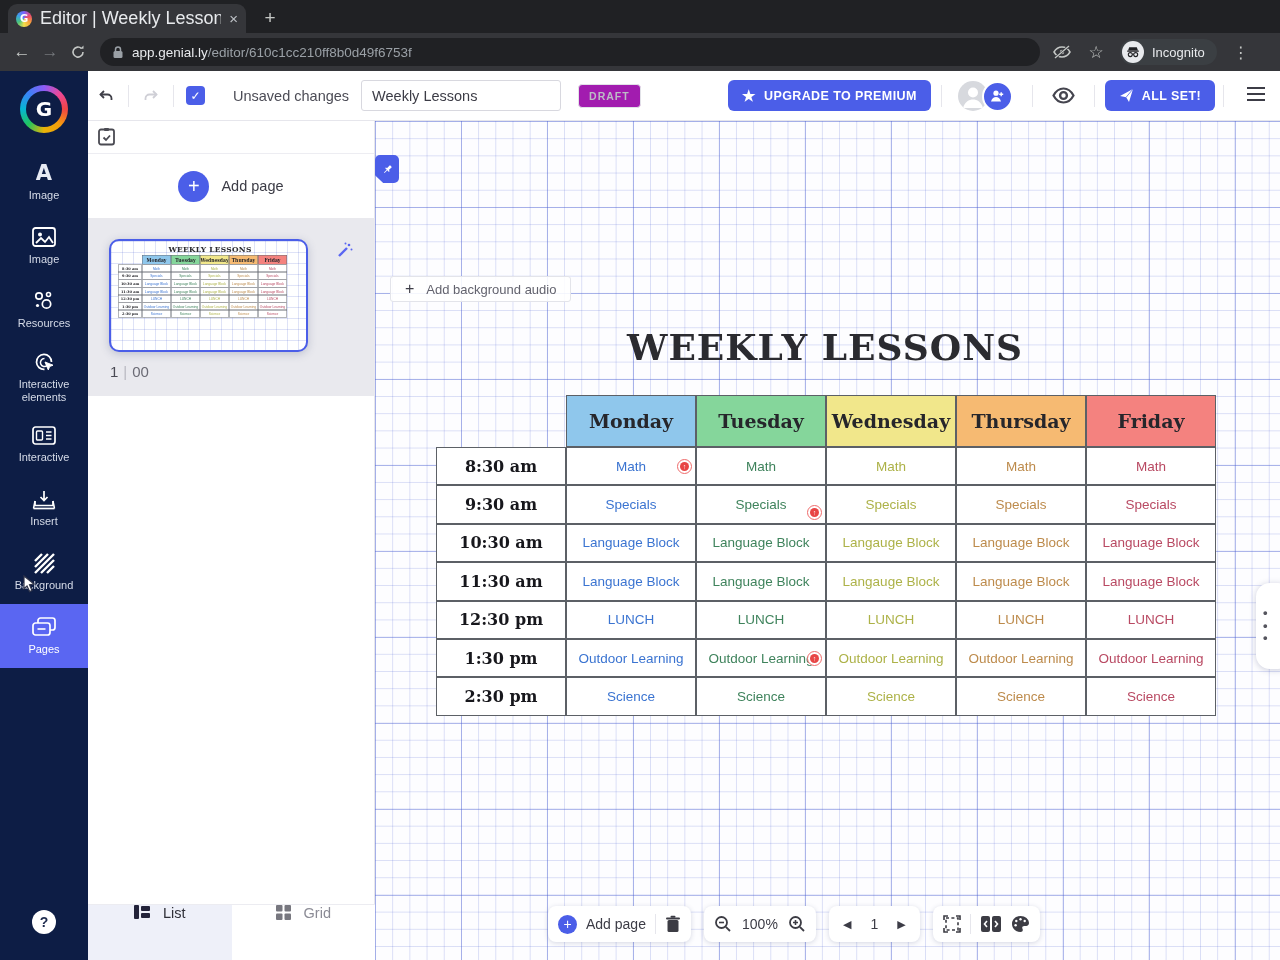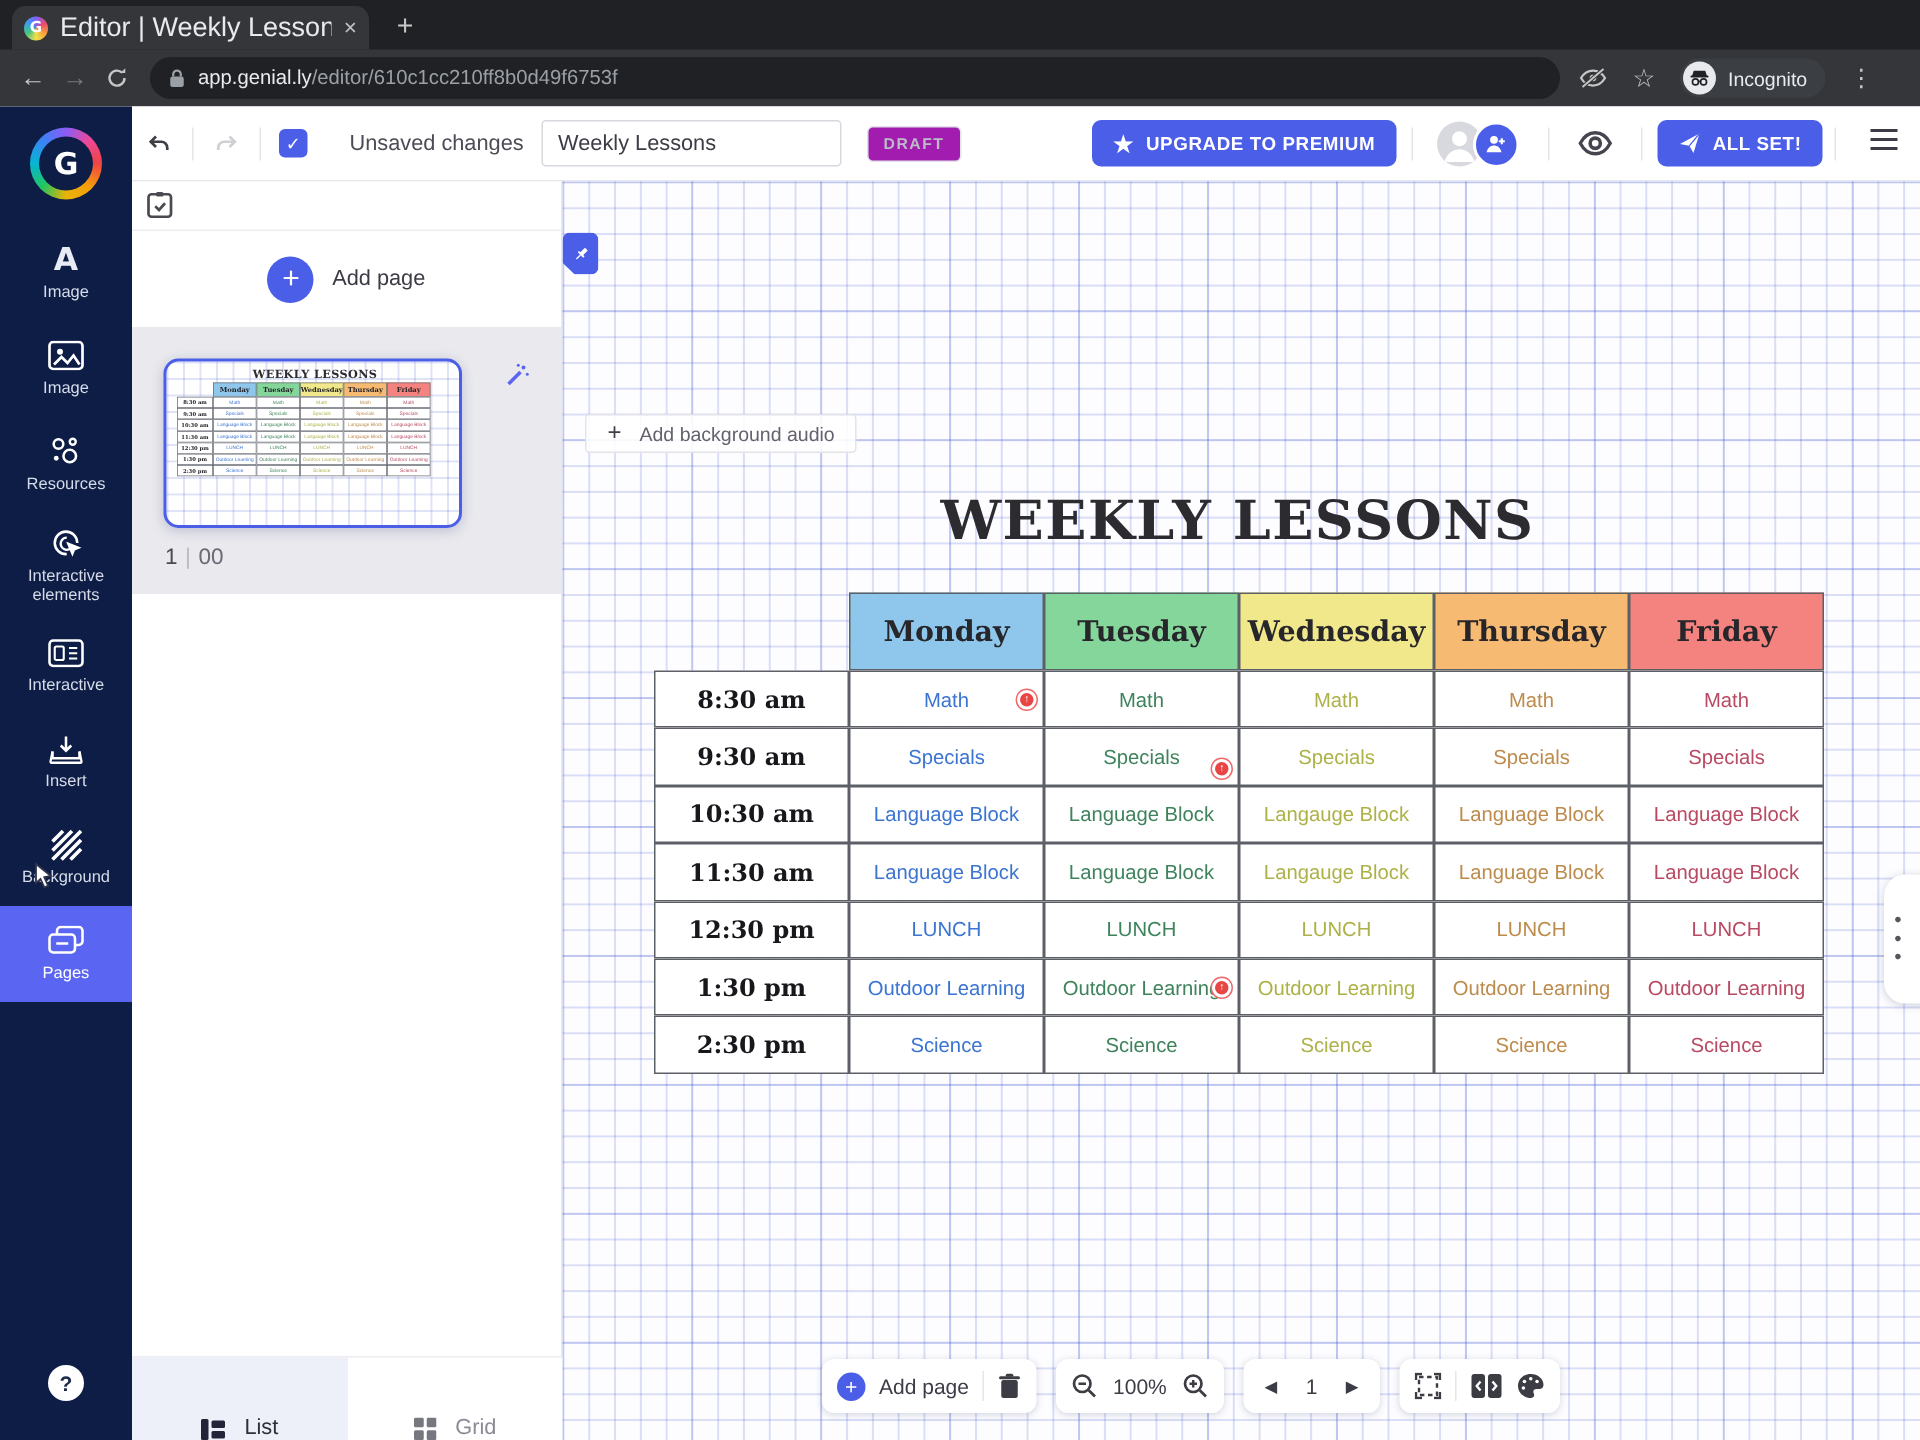--- a/index.html
+++ b/index.html
@@ -112,21 +112,21 @@
   .thumb-table .cl { font-size:6.5px; }
   .thumb-table > div { border:1px solid #6a6e76; background:#fff; display:flex;
                        align-items:center; justify-content:center; overflow:hidden; white-space:nowrap; }
   .thumb-table > .corner { border:none; background:transparent; }
   .wand { position:absolute; left:248px; top:23px; }
   .page-indicator { position:absolute; left:22px; top:145px; font-size:15px; color:#4a4a54; }
   .page-indicator .sep { color:#b9b9c2; margin:0 5px; }
   .page-indicator .cnt { color:#6b6b75; }
   .panel-tabs { position:absolute; left:0; bottom:0; width:287px; height:56px; display:flex;
                 border-top:1px solid #ececf1; background:#fff; }
-  .ptab { flex:1; display:flex; align-items:flex-end; justify-content:center; gap:13px;
+  .ptab { flex:1; display:flex; align-items:flex-start; justify-content:center; gap:13px;
           font-size:14.5px; color:#8b8b95; }
   .ptab.active { background:#eef0f9; color:#2f2f38; }
 
   
   .canvas { position:absolute; left:375px; top:50px; width:905px; height:839px; background:#fdfdff;
             background-image:
               linear-gradient(rgba(76,97,210,.38) 1px, transparent 1px),
               linear-gradient(90deg, rgba(76,97,210,.38) 1px, transparent 1px),
               linear-gradient(rgba(76,97,210,.20) 1px, transparent 1px),
               linear-gradient(90deg, rgba(76,97,210,.20) 1px, transparent 1px);

